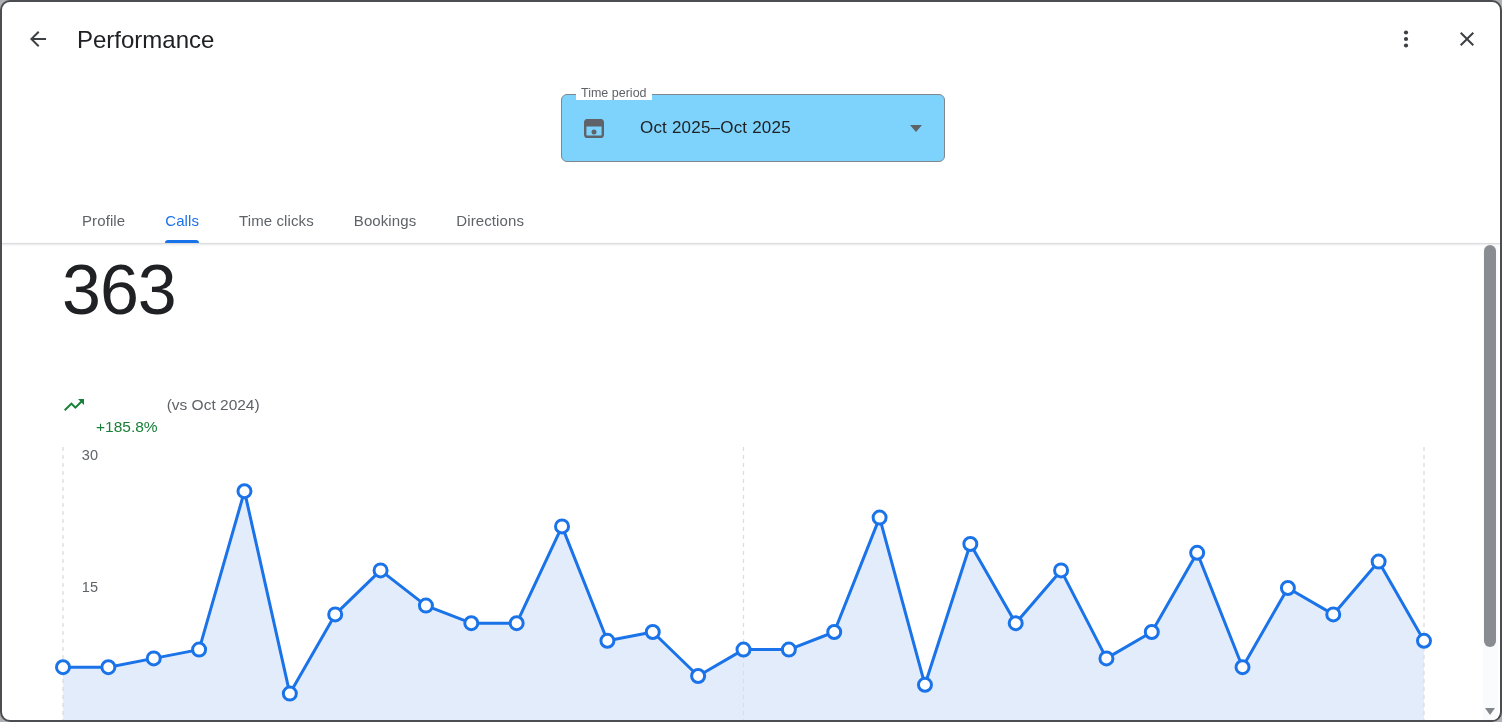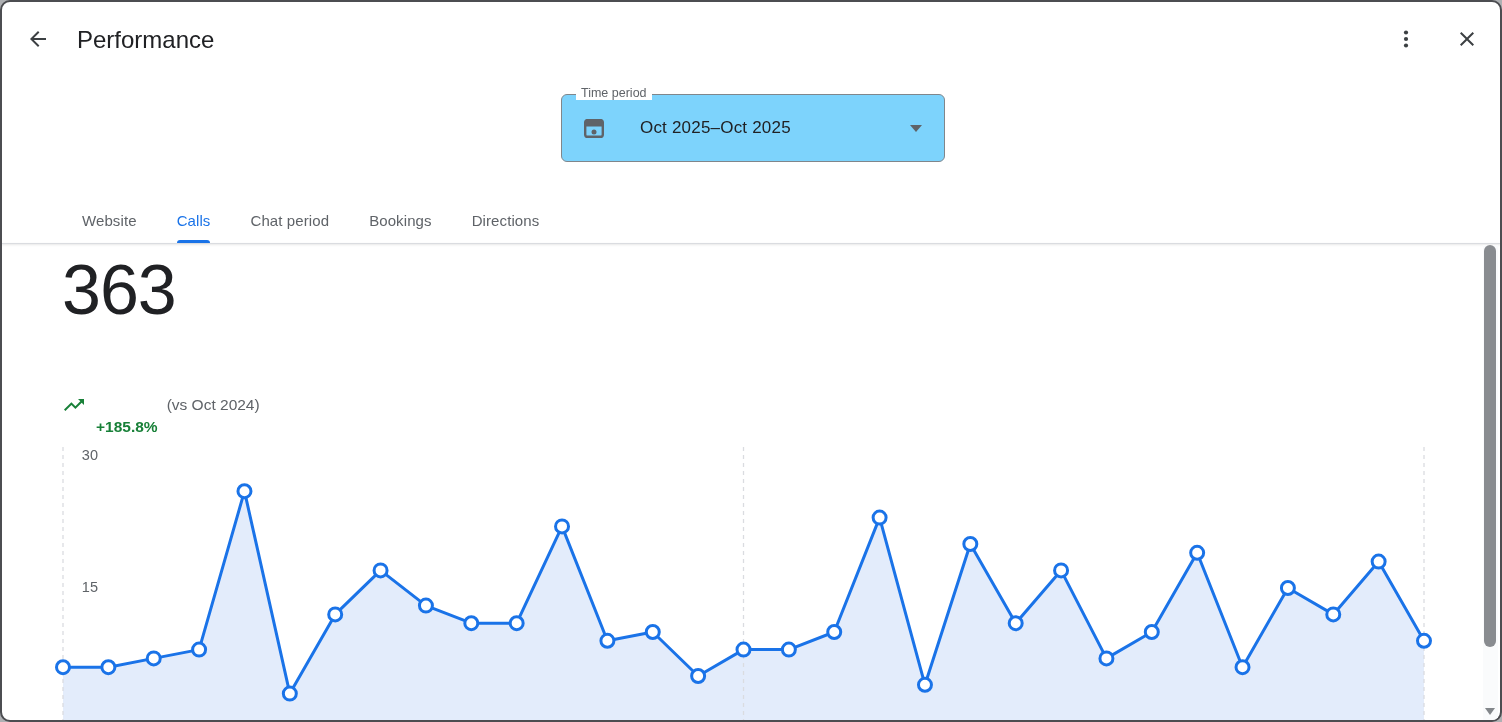--- a/index.html
+++ b/index.html
@@ -44,21 +44,21 @@
   }
   .header-divider {
     position:absolute; left:0; top:241px; width:100%; height:1px;
     background:#dadce0; box-shadow:0 1px 2px rgba(60,64,67,.18);
   }
 
   .stat-total { position:absolute; left:60px; top:246px; font-size:70px; line-height:84px; color:#202124; letter-spacing:-1px; }
   .stat-desc  { position:absolute; left:60px; top:340px; font-size:18.5px; color:#202124; }
   .trend-row  { position:absolute; left:60px; top:372px; display:flex; align-items:center; }
   .trend-icon { width:24px; height:24px; margin-right:10px; }
-  .trend-change  { font-size:15.5px; font-weight:bold; color:#188038; margin-right:9px;margin-top:44px; }
+  .trend-change  { font-size:15.5px; font-weight:normal; color:#188038; margin-right:9px;margin-top:44px; }
   .trend-compare { font-size:15.5px; color:#5f6368; }
 
   #calls-chart { position:absolute; left:0; top:430px; }
 
   .scrollbar {
     position:absolute; right:2px; top:243px; width:15px; height:475px;
     background:#fafbfc; cursor:pointer;
   }
   .scroll-thumb {
     position:absolute; left:1px; top:0; width:12px; height:402px;
@@ -99,23 +99,23 @@
     <svg class="calendar-icon" viewBox="0 0 22 22">
       <rect x="2.2" y="3.2" width="17.6" height="16.6" rx="2.4" fill="none" stroke="#5f6368" stroke-width="2.4"></rect>
       <path d="M4.6 2 h12.8 a2.6 2.6 0 0 1 2.6 2.6 V9.6 H2 V4.6 A2.6 2.6 0 0 1 4.6 2 Z" fill="#5f6368"></path>
       <circle cx="11" cy="15" r="2.5" fill="#5f6368"></circle>
     </svg>
     <span class="time-value">Oct 2025–Oct 2025</span>
     <span class="dropdown-arrow"></span>
   </div>
 
   <div class="tabs">
-    <div class="tab">Website</div>
+    <div class="tab">Profile</div>
     <div class="tab active">Calls</div>
-    <div class="tab">Chat period</div>
+    <div class="tab">Time clicks</div>
     <div class="tab">Bookings</div>
     <div class="tab">Directions</div>
   </div>
   <div class="header-divider"></div>
 
   <div class="stat-total">363</div>
   <div class="trend-row">
     <svg class="trend-icon" viewBox="0 0 24 24">
       <path d="M16 6l2.29 2.29-4.88 4.88-4-4L2 16.59 3.41 18l6-6 4 4 6.3-6.29L22 12V6z" fill="#188038"></path>
     </svg>

